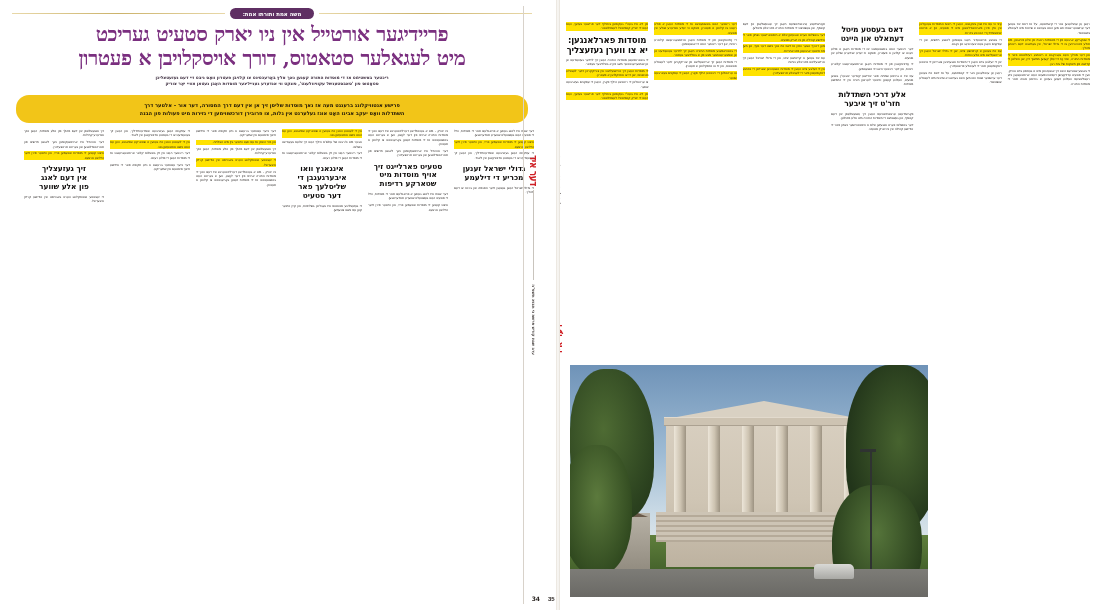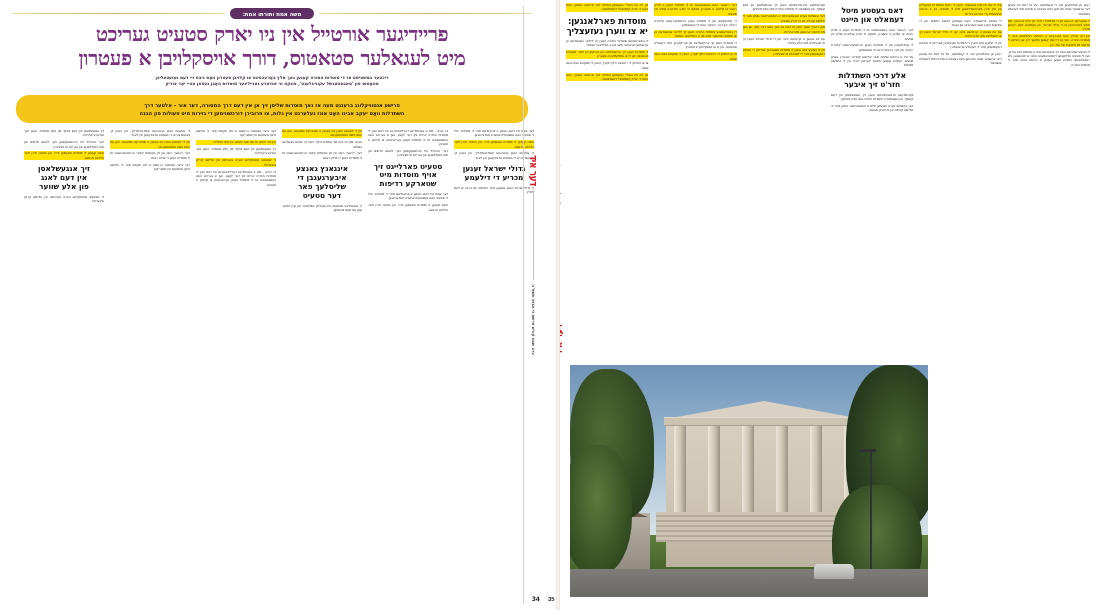--- a/index.html
+++ b/index.html
@@ -12,21 +12,21 @@
   .spread { position:relative; width:1100px; height:610px; display:flex; }
 
   
   .col { font-size:3.05px; line-height:1.42; text-align:justify; color:#15110f; }
   .col p { margin-bottom:2.6px; }
   .hl { background:#ffe200; }
 
   
   .page-left {
     position:relative; width:556px; height:610px;
-    padding:3px 10px 8px 22px; background:#fff;
+    padding:22px 10px 8px 22px; background:#fff;
   }
   .left-grid { display:flex; gap:6px; height:595px; }
   .lc { width:83px; position:relative; }
 
   .spine {
     position:absolute; left:556px; top:0; width:4px; height:610px;
     background:linear-gradient(to right,#e8e3db,#fbfaf8,#e4dfd7);
   }
 
   
@@ -313,21 +313,21 @@
         </div>
         <p>דער שטח איז לאנג געווען א פראבלעם פאר די מוסדות, ווייל די סטעיט האָט געשטעלט שווערע פאדערונגען.</p>
         <p>איצט קענען די מוסדות אטעמען פריי, און ווייטער פירן זייער הייליגע ארבעט.</p>
       </div>
 
       <div class="rc col">
         <p class="hl">אין די לעצטע וואכן איז געווען א שטארקע שפאנונג, ווען עס האט נישט אויסגעזען גוט.</p>
         <p>אבער מיט ס'רבונו של עולם'ס הילף האָט זיך אלעס געענדיגט בשלום.</p>
         <p>דער ריכטער האָט אין זיין באשלוס קלאר ארויסגעברענגט אז די מוסדות האָבן די פולע רעכט.</p>
         <div class="sec-hr">
-          <div>אינגאנץ גאנצע</div>
+          <div>אינגאנץ וואו</div>
           <div>איבערגעגבן די</div>
           <div>שליסלעך פאר</div>
           <div>דער סטעיט</div>
         </div>
         <p>די געזעצליכע סטאטוס איז געבליבן בשלימות, און קיין איינער קען עס נישט צונעמען.</p>
       </div>
 
       <div class="rc col">
         <p>דער נייער ענטפער ברענגט א נייע תקופה פאר די אידישע חינוך סיסטעם אין אמעריקע.</p>
         <p class="hl">און מיר האפן אז עס וועט ווייטער גיין מיט הצלחה.</p>
@@ -341,21 +341,21 @@
         <p class="hl">אין די לעצטע וואכן איז געווען א שטארקע שפאנונג, ווען עס האט נישט אויסגעזען גוט.</p>
         <p>דער ריכטער האָט אין זיין באשלוס קלאר ארויסגעברענגט אז די מוסדות האָבן די פולע רעכט.</p>
         <p>דער נייער ענטפער ברענגט א נייע תקופה פאר די אידישע חינוך סיסטעם אין אמעריקע.</p>
       </div>
 
       <div class="rc col">
         <p>זיך אנגעשלאסן אין דעם מהלך פון אלע מוסדות, האָבן אויך אנדערע קהילות.</p>
         <p>דער אורטייל איז ארויסגעקומען נאך לאנגע חדשים פון פארהאנדלונגען און געריכט פראצעדורן.</p>
         <p class="hl">איצט קענען די מוסדות אטעמען פריי, און ווייטער פירן זייער הייליגע ארבעט.</p>
         <div class="sec-hr">
-          <div>זיך אנגעשלאסן</div>
+          <div>זיך געזעצליך</div>
           <div>אין דעם לאנג</div>
           <div>פון אלע שווער</div>
         </div>
         <p>די יעצטיגע אנטוויקלונג ווערט באגריסט אין אידישע קרייזן איבעראל.</p>
       </div>
 
     </div>
 
     <div class="edge-rule"></div>
 

